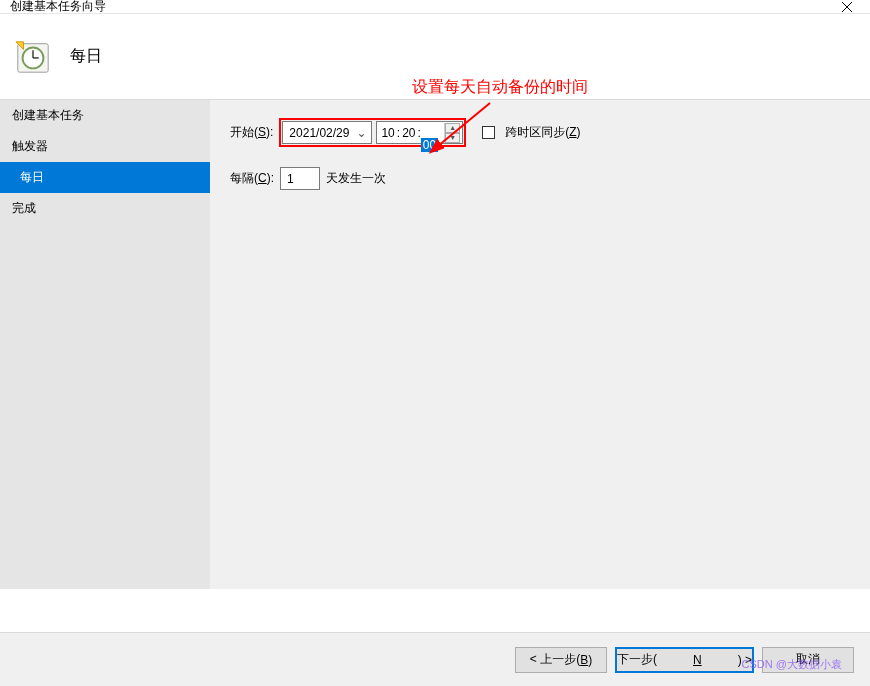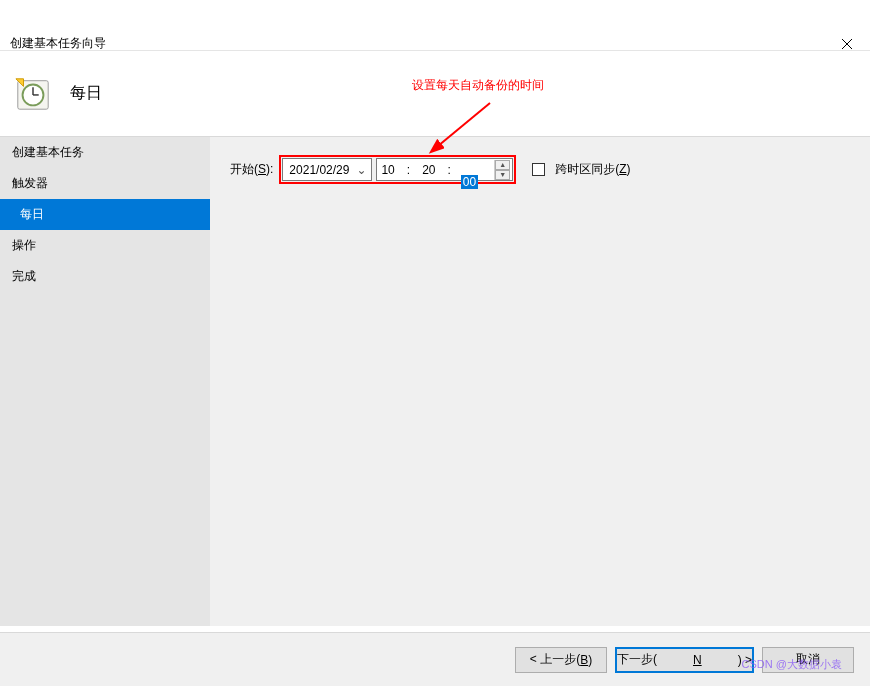--- a/index.html
+++ b/index.html
@@ -1,47 +1,47 @@
 <!DOCTYPE html>
 <html><head>
 <meta charset="utf-8">
 <style>
 * { box-sizing: border-box; margin: 0; padding: 0; }
 body { font-family: "Microsoft YaHei", "Segoe UI", sans-serif; font-size: 12px; background: #fff; width: 870px; height: 686px; overflow: hidden; position: relative; }
 
-.titlebar { height: 14px; display: flex; align-items: center; justify-content: space-between; padding: 0 0 0 10px; border-bottom: 1px solid #e5e5e5; margin-top: 37px; }
+.titlebar { height: 14px; display: flex; align-items: center; justify-content: space-between; padding: 0 0 0 10px; border-bottom: 1px solid #e5e5e5; }
 .close-btn { width: 46px; height: 30px; display: flex; align-items: center; justify-content: center; cursor: pointer; }
 
 .header { height: 85px; background: #fff; display: flex; align-items: center; padding-left: 14px; gap: 18px; }
 .header-icon { width: 38px; height: 38px; position: relative; }
 .header-icon svg { width: 100%; height: 100%; }
 .header-title { font-size: 16px; color: #000; font-weight: normal; }
 
 .content-wrap { display: flex; height: 490px; border-top: 1px solid #d9d9d9; }
 .sidebar { width: 210px; background: #e5e5e5; }
 .sidebar-item { padding: 7px 12px; font-size: 12px; color: #000; cursor: pointer; }
 .sidebar-item.sub { padding-left: 20px; }
 .sidebar-item.active { background: #0078d7; color: #fff; }
 
 .main { flex: 1; background: #f0f0f0; padding: 18px 20px; position: relative; }
 .row { display: flex; align-items: center; gap: 6px; margin-bottom: 20px; }
 .label { font-size: 12px; }
 .highlight-box { border: 2px solid #ff0000; display: inline-flex; align-items: center; padding: 1px; gap: 4px; }
 .date-input { height: 23px; border: 1px solid #7a7a7a; background: #fff; display: inline-flex; align-items: center; padding: 0 2px; font-size: 12px; }
 .date-input .dd { padding: 0 4px; }
 .date-input .chev { width: 16px; display: flex; align-items: center; justify-content: center; color: #555; }
-.time-input { height: 23px; border: 1px solid #7a7a7a; background: #fff; display: inline-flex; align-items: center; padding: 0 2px; font-size: 12px; gap: 10px; }
+.time-input { height: 23px; border: 1px solid #7a7a7a; background: #fff; display: inline-flex; align-items: center; padding: 0 2px; font-size: 12px; gap: 0; }
 .time-input .tt { padding: 0 2px; }
 .time-input .sel { background: #0078d7; color: #fff; padding: 0 2px; margin-top: 25px; }
 .spinner { display: flex; flex-direction: column; margin-left: 6px; border-left: 1px solid #ccc; }
 .spinner div { width: 15px; height: 10px; display: flex; align-items: center; justify-content: center; font-size: 7px; color: #555; border: 1px solid #aaa; background: #f0f0f0; cursor: pointer; line-height: 1; }
 .checkbox { width: 13px; height: 13px; border: 1px solid #333; background: #fff; display: inline-block; margin-left: 10px; margin-right: 4px; }
 .num-input { width: 40px; height: 23px; border: 1px solid #7a7a7a; background: #fff; padding: 0 6px; font-size: 12px; text-align: left; }
 
-.annotation { position: absolute; left: 412px; top: 77px; color: #ff0000; font-size: 12px; font-weight: 500; z-index: 10; }
+.annotation { position: absolute; left: 412px; top: 77px; color: #ff0000; font-size: 16px; font-weight: 500; z-index: 10; }
 .arrow { position: absolute; left: 420px; top: 98px; z-index: 10; pointer-events: none; }
 
 .footer { position: absolute; bottom: 0; left: 0; right: 0; height: 54px; background: #f0f0f0; border-top: 1px solid #d9d9d9; display: flex; align-items: center; justify-content: flex-end; gap: 8px; padding-right: 16px; }
 .btn { min-width: 92px; height: 26px; border: 1px solid #adadad; background: #e1e1e1; font-size: 12px; cursor: pointer; display: inline-flex; align-items: center; justify-content: center; }
 .btn.primary { border: 2px solid #0078d7; gap: 36px; }
 
 .watermark { position: absolute; right: 28px; bottom: 14px; color: #8b5cf6; font-size: 11px; opacity: 0.8; z-index: 20; pointer-events: none; font-weight: 500; }
 
 .underline { text-decoration: underline; }
 </style>
@@ -78,21 +78,20 @@
     </svg>
   </div>
   <div class="header-title">每日</div>
 </div>
 
 <div class="content-wrap">
   <div class="sidebar">
     <div class="sidebar-item">创建基本任务</div>
     <div class="sidebar-item">触发器</div>
     <div class="sidebar-item sub active">每日</div>
-    <div class="sidebar-item">操作</div>
     <div class="sidebar-item">完成</div>
   </div>
 
   <div class="main">
     <div class="row">
       <span class="label"><span>开始(</span><span class="underline">S</span><span>):</span></span>
       <span class="highlight-box">
         <span class="date-input">
           <span class="dd">2021/02/29</span>
           <span class="chev">⌄</span>
@@ -102,20 +101,25 @@
           <span class="spinner">
             <div>▲</div>
             <div>▼</div>
           </span>
         </span>
       </span>
       <span class="checkbox"></span>
       <span class="label"><span>跨时区同步(</span><span class="underline">Z</span><span>)</span></span>
     </div>
 
+    <div class="row">
+      <span class="label"><span>每隔(</span><span class="underline">C</span><span>):</span></span>
+      <input class="num-input" value="1" style="">
+      <span class="label">天发生一次</span>
+    </div>
   </div>
 </div>
 
 <div class="footer">
   <button class="btn">
       <span>&lt; 上一步(</span>
       <span class="underline">B</span>
       <span>)</span>
     </button>
   <button class="btn primary">

